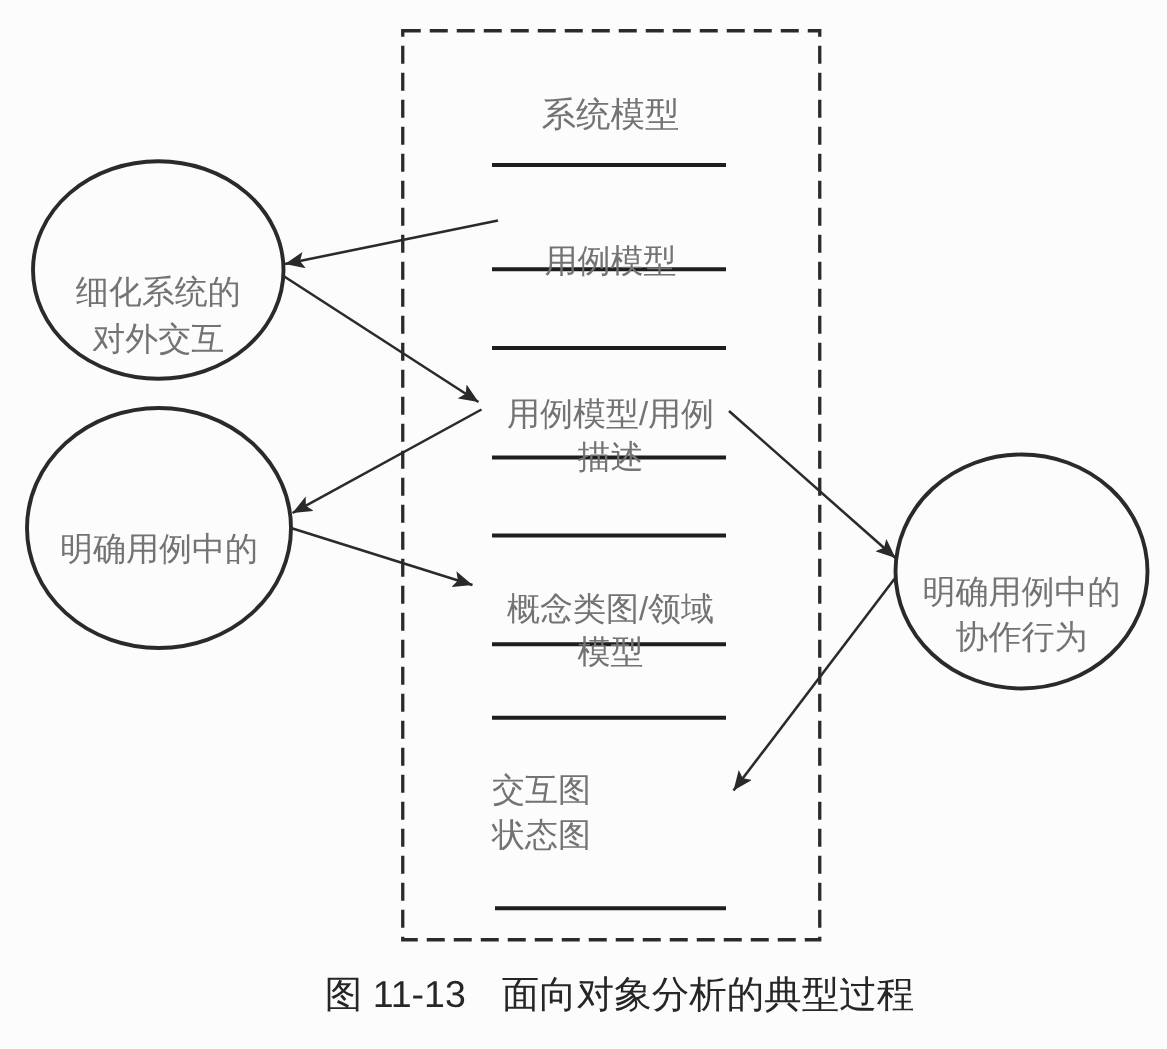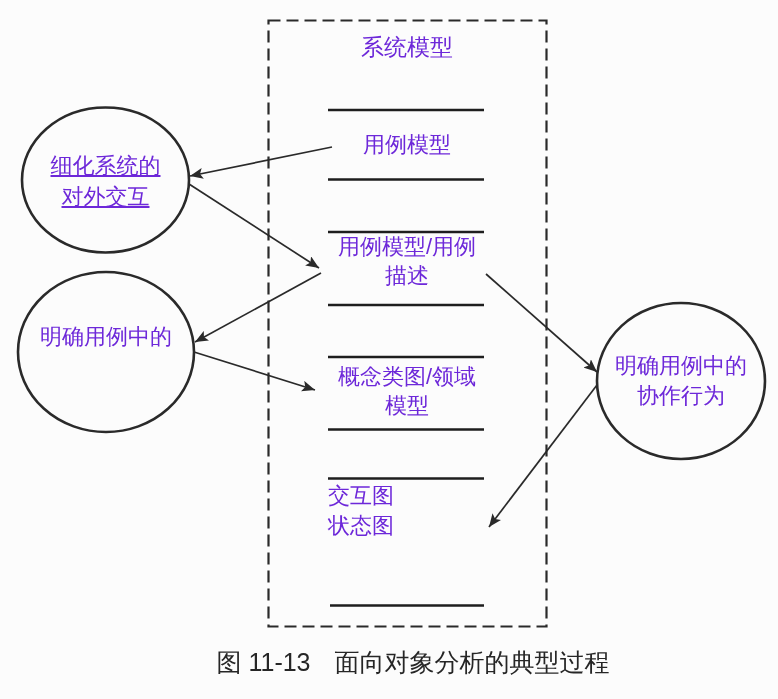--- a/index.html
+++ b/index.html
@@ -18,21 +18,22 @@
   }
   .shape-layer {
     position: absolute;
     left: 0;
     top: 0;
     width: 778px;
     height: 699px;
   }
   .label {
     position: absolute;
-    color: #6d28d9;
+    color: #737373;
+    margin-top: 29px;
   }
   .label .line { display: block; }
   .center { text-align: center; }
   .box-title {
     left: 268px; top: 34px; width: 278px;
     font-size: 23px; line-height: 26px;
   }
   .item-usecase-diagram {
     left: 268px; top: 132px; width: 278px;
     font-size: 22px; line-height: 26px;
@@ -42,25 +43,24 @@
     font-size: 22px; line-height: 29px;
   }
   .item-concept-class {
     left: 268px; top: 362px; width: 278px;
     font-size: 22px; line-height: 29px;
   }
   .item-detail-list {
     left: 328px; top: 483px;
     font-size: 22px; line-height: 29.5px;
     text-align: left;
-    font-family: Liberation Mono, monospace;
   }
   .bubble-refine {
     left: 22px; top: 151px; width: 167px;
-    font-size: 22px; line-height: 30.5px; text-decoration: underline;
+    font-size: 22px; line-height: 30.5px;
   }
   .bubble-collab-objects {
     left: 18px; top: 321px; width: 176px;
     font-size: 22px; line-height: 32px;
   }
   .bubble-collab-behavior {
     left: 592px; top: 351px; width: 178px;
     font-size: 22px; line-height: 30px;
   }
   .caption {

